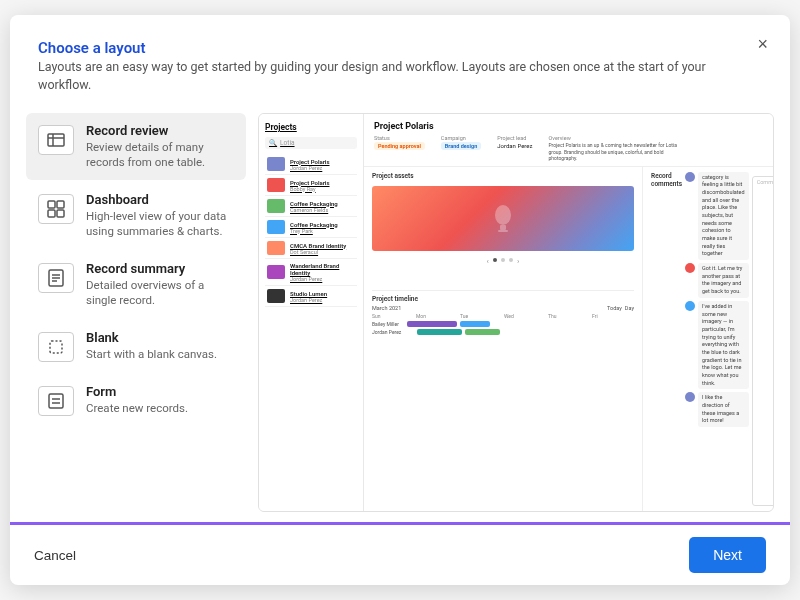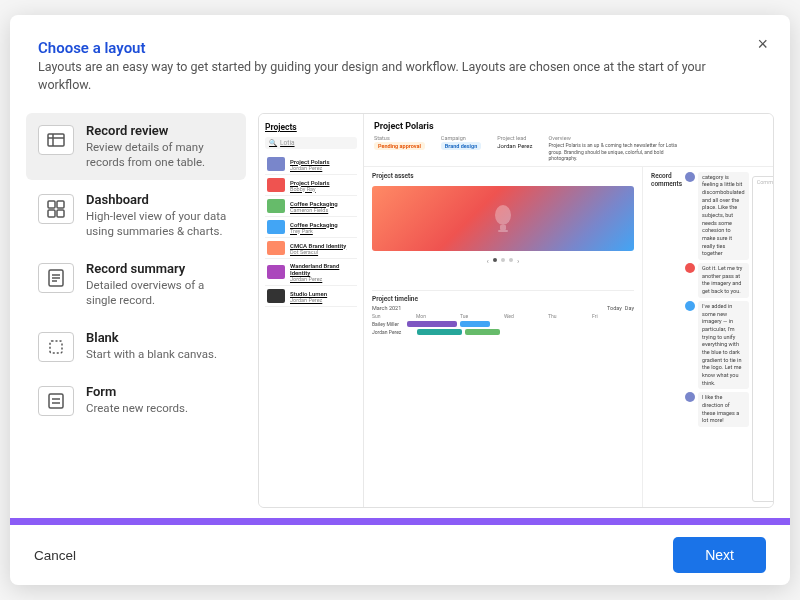--- a/index.html
+++ b/index.html
@@ -264,36 +264,36 @@
       padding: 2px 4px;
       font-size: 5.5px;
       color: #444;
       line-height: 1.4;
     }
     .modal-footer {
       display: flex;
       justify-content: space-between;
       align-items: center;
       padding: 12px 24px;
-      border-top: 7px solid #8b5cf6;
+      border-top: 3px solid #8b5cf6;
       flex-shrink: 0;
     }
     .cancel-btn {
       background: none;
       border: none;
       font-size: 13.5px;
       color: #333;
       cursor: pointer;
     }
     .next-btn {
       background: #1a73e8;
       color: #fff;
       border: none;
       border-radius: 5px;
-      padding: 10px 32px;
+      padding: 10px 24px;
       font-size: 14px;
       font-weight: 500;
       cursor: pointer;
     }
     .timeline-row {
       display: flex;
       align-items: center;
       gap: 3px;
       margin-bottom: 2px;
     }

